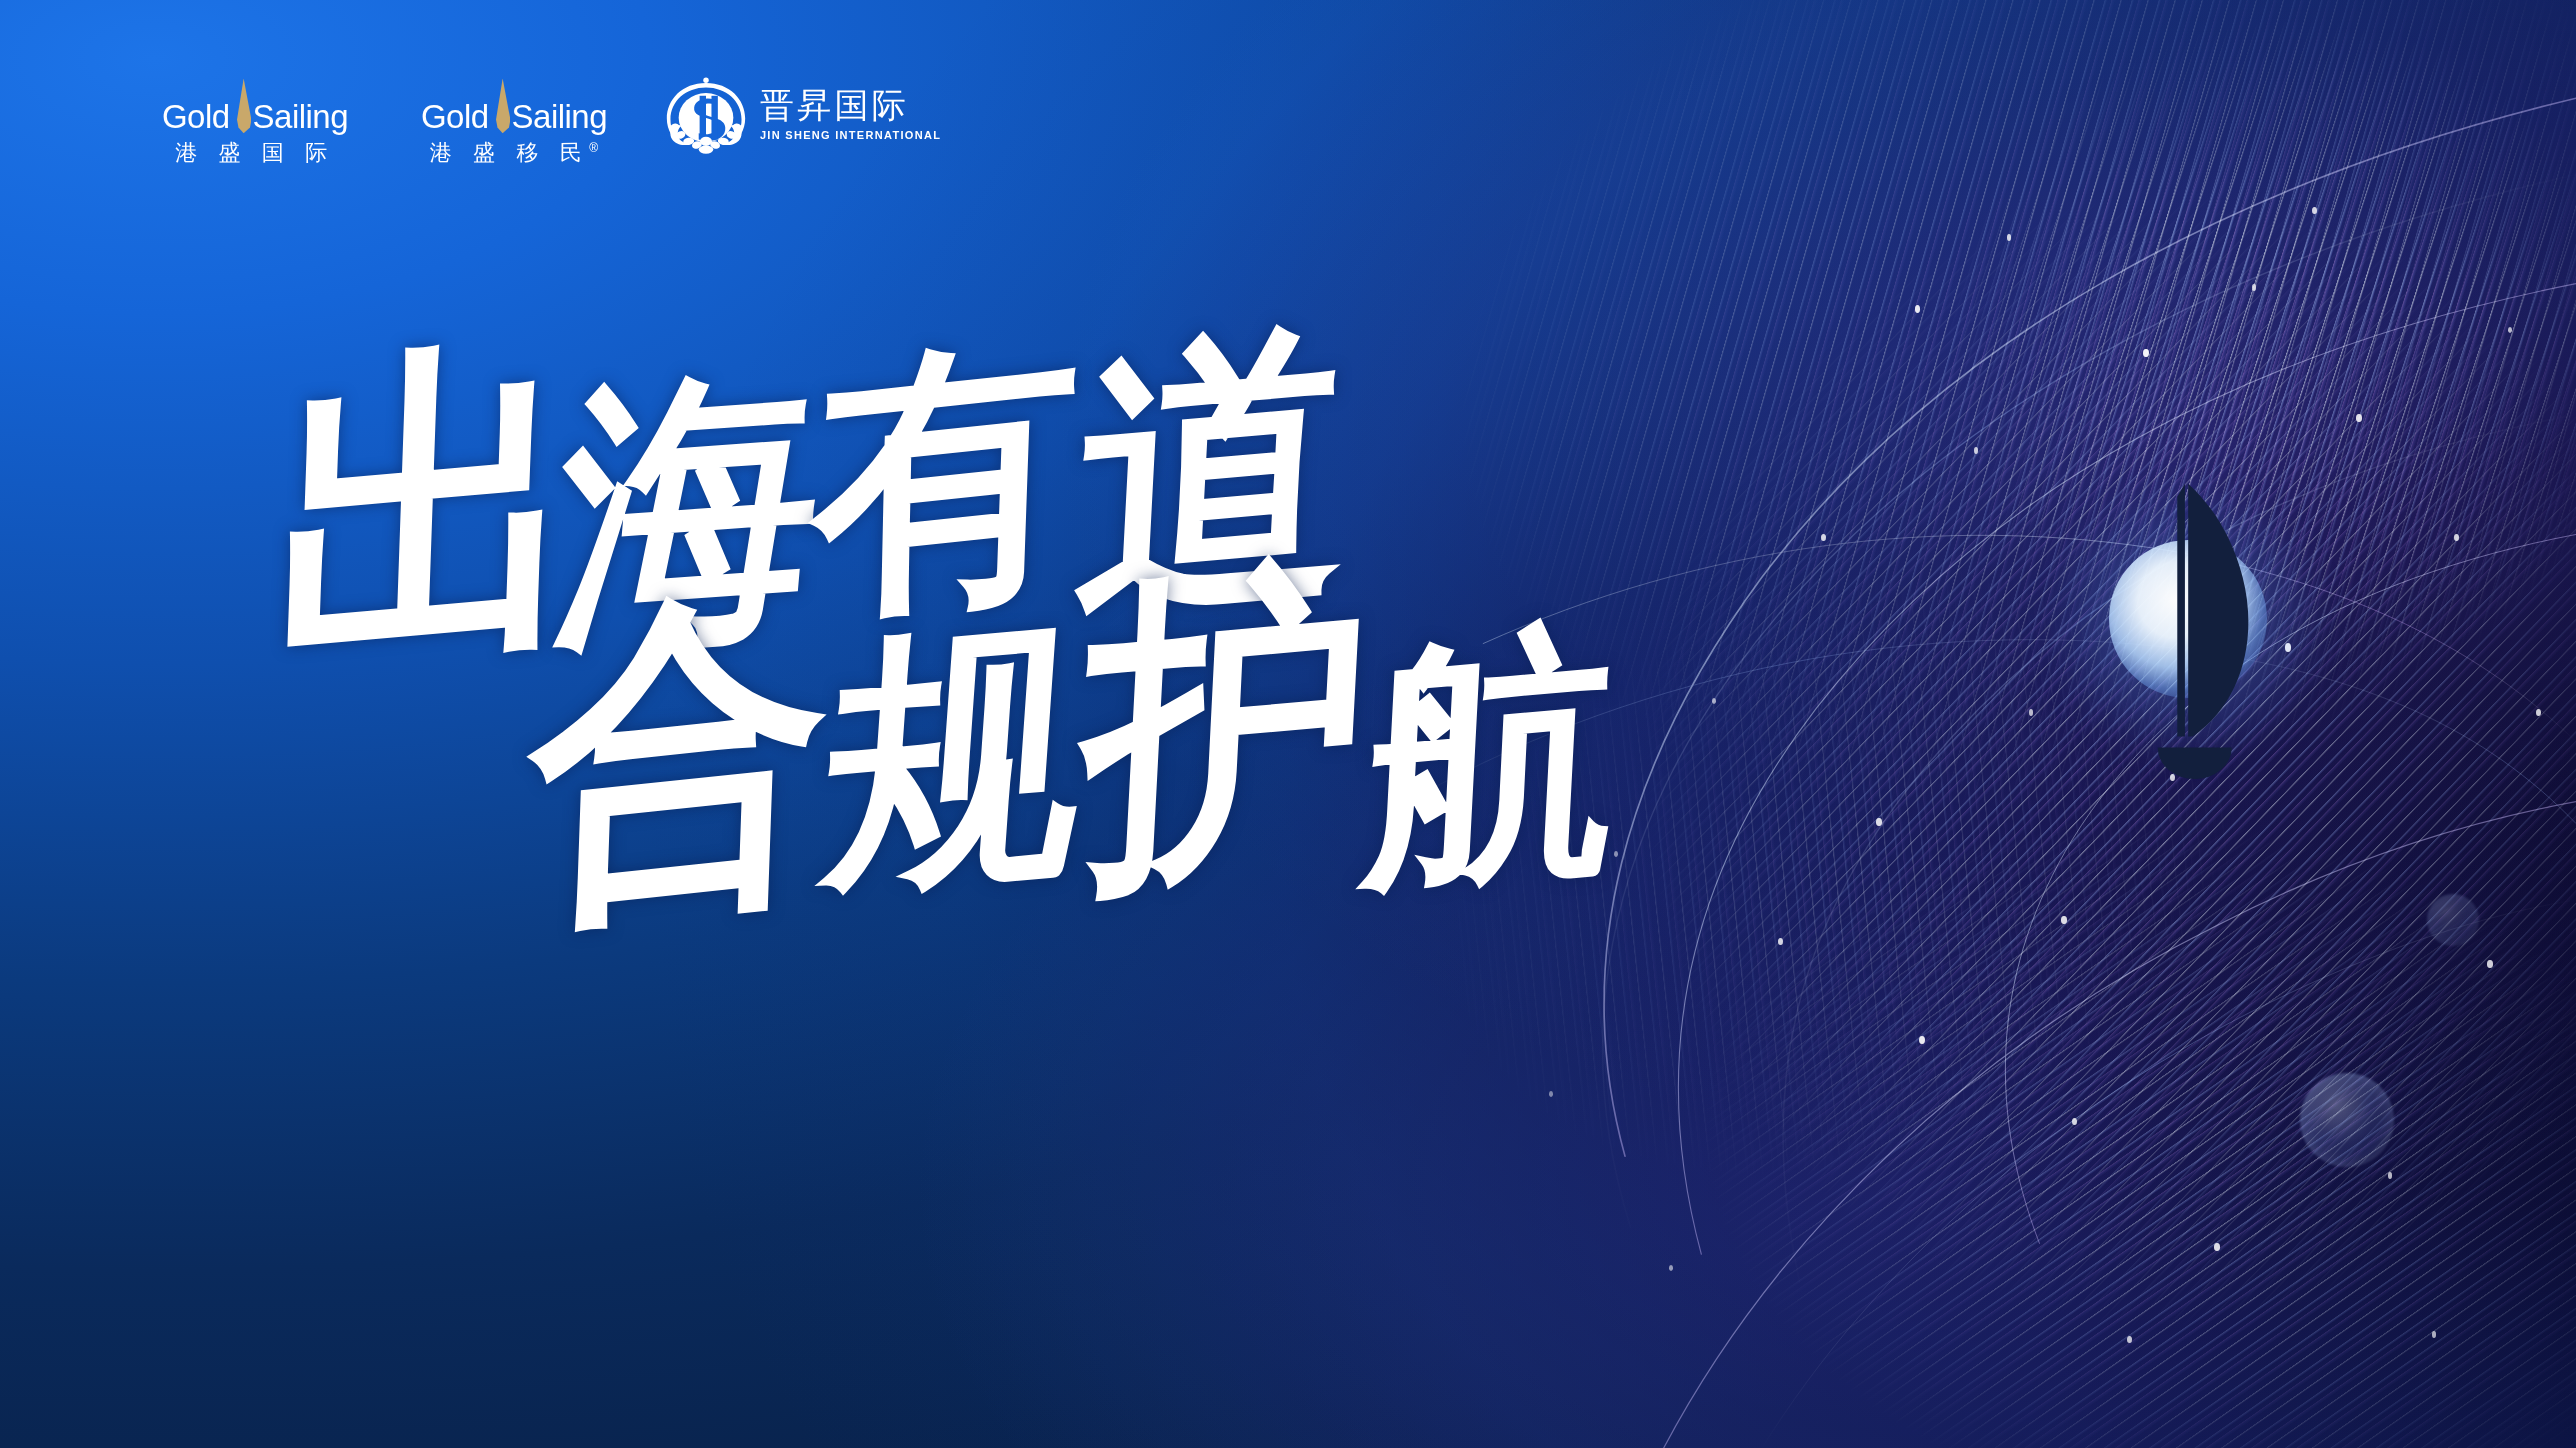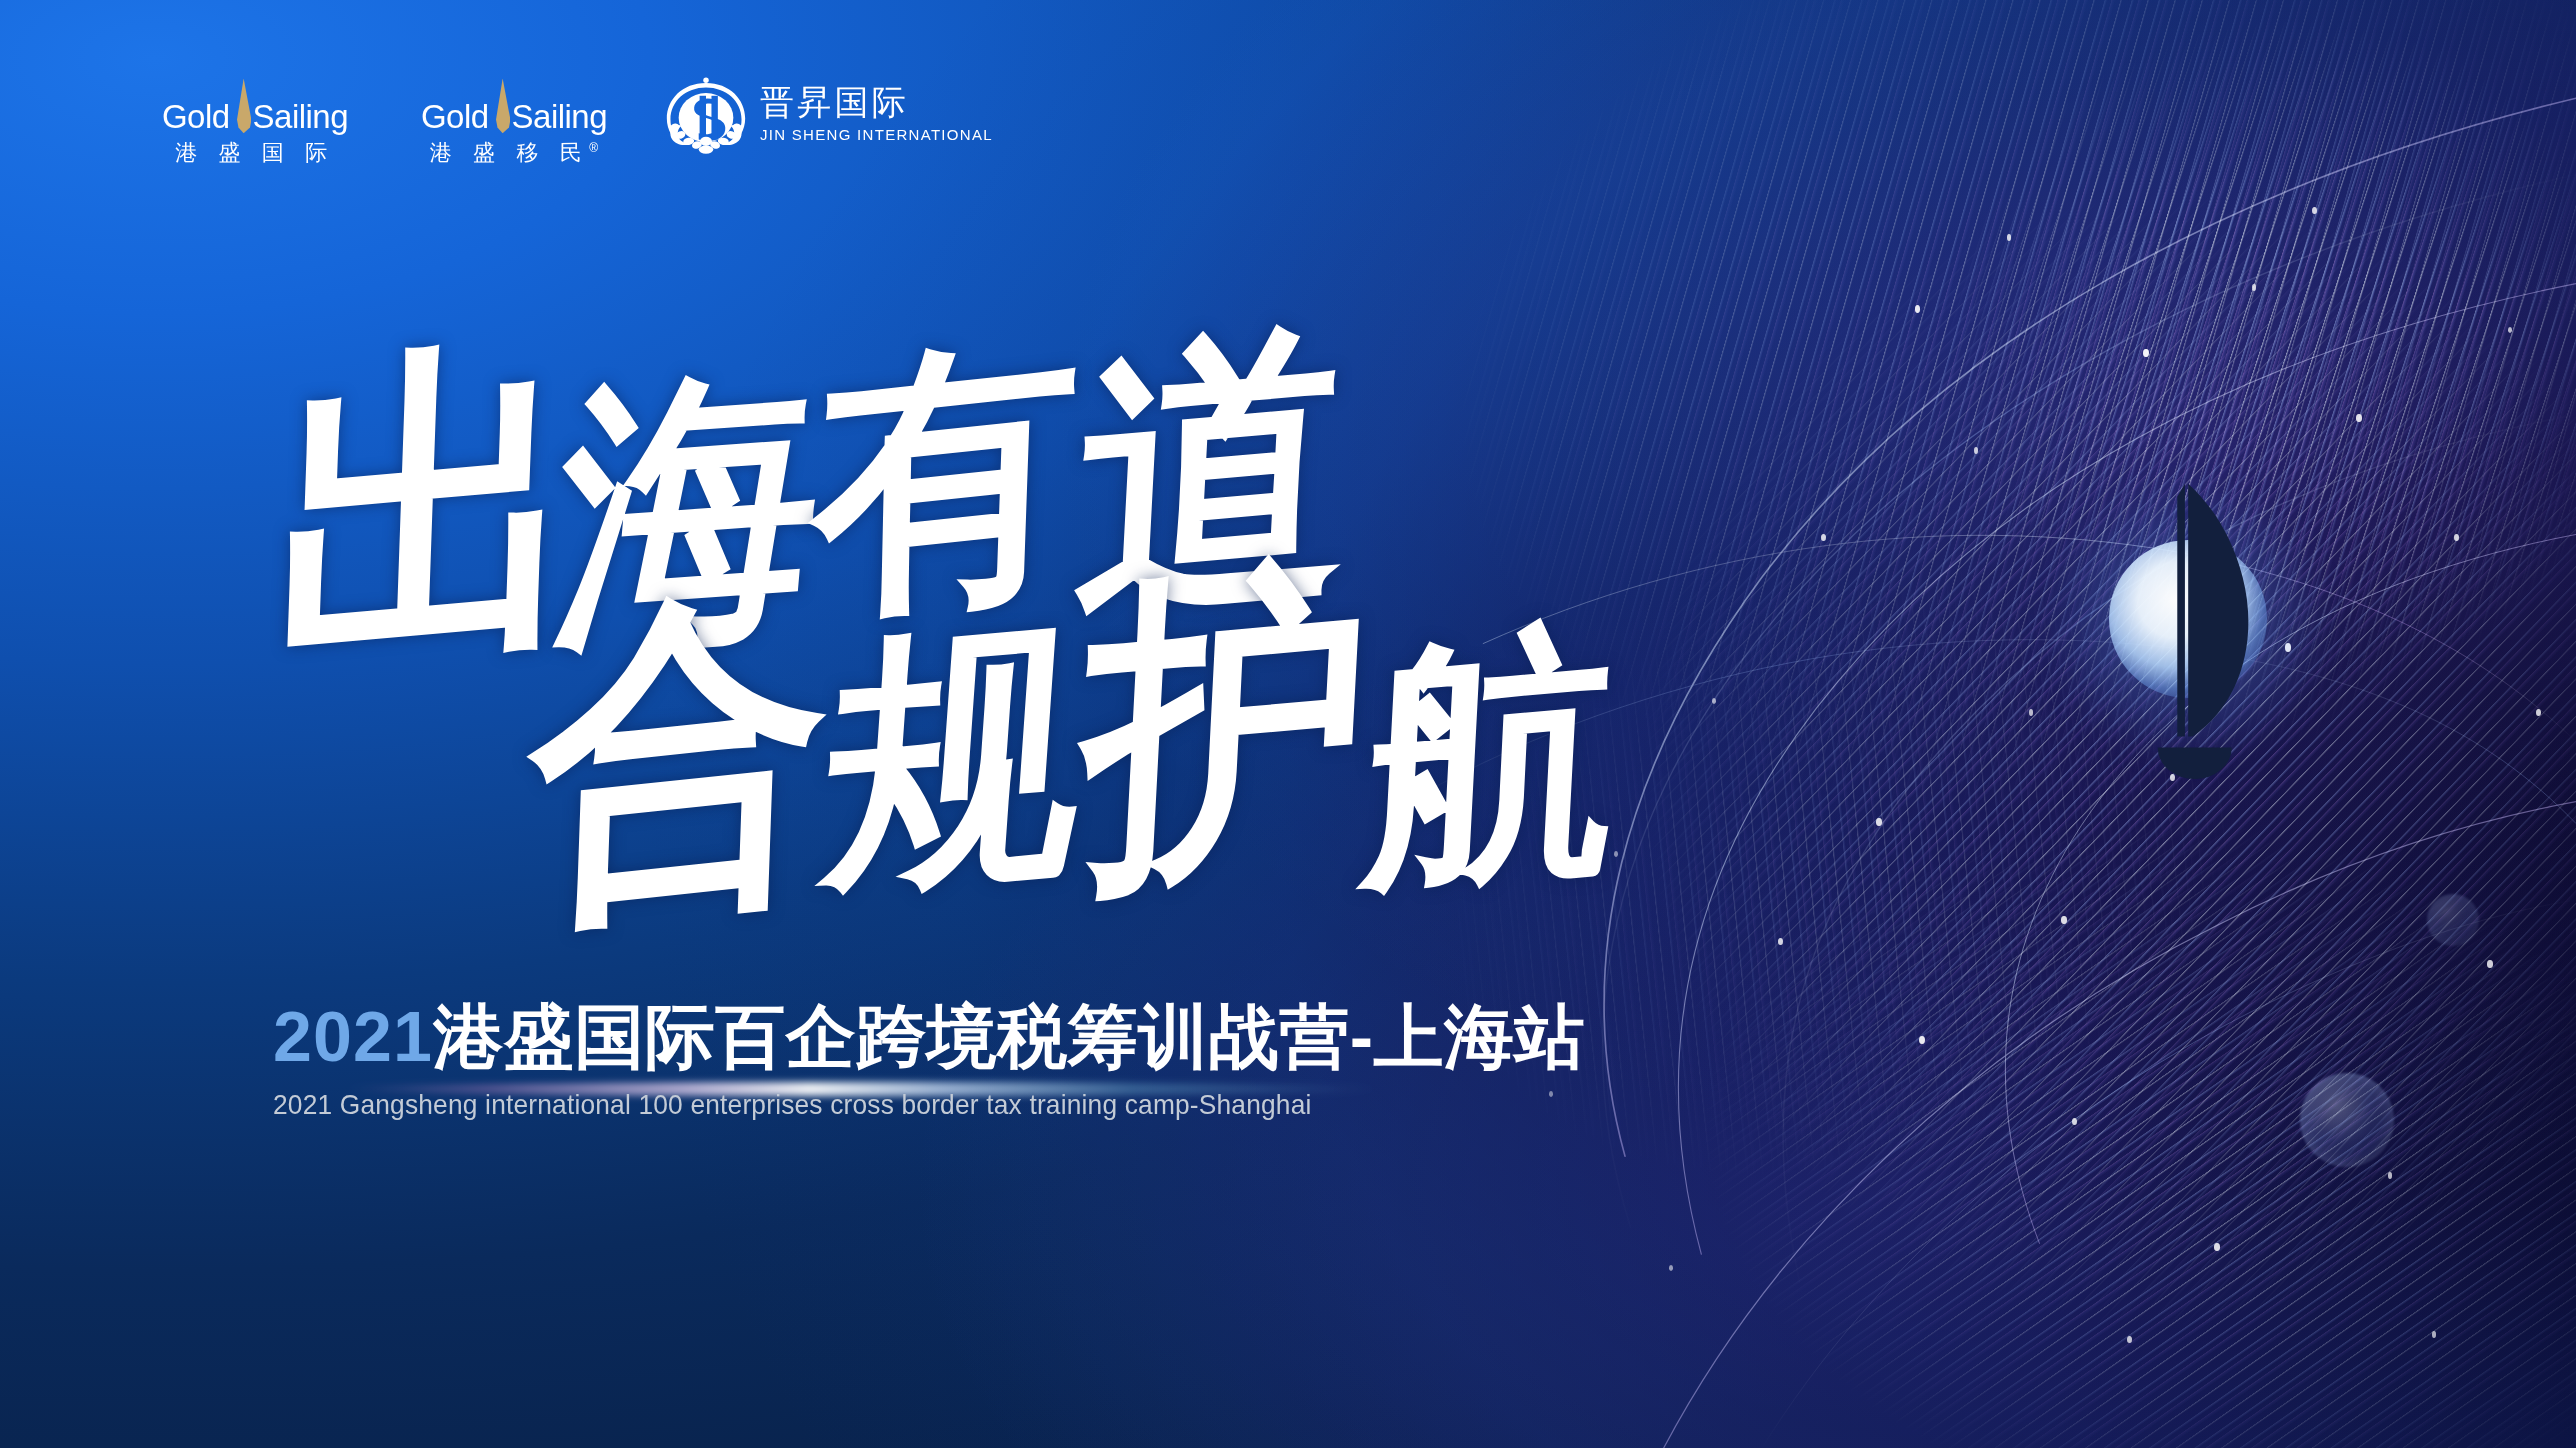--- a/index.html
+++ b/index.html
@@ -87,21 +87,21 @@
   .gscn{
     color:#fff;font-size:22px;letter-spacing:7.6px;line-height:1;
     margin-top:8.7px;text-align:center;white-space:nowrap;
   }
   .regmark{font-size:12px;vertical-align:super;letter-spacing:0;}
 
   .jsblk{display:flex;align-items:center;}
   .jscrest{width:92px;height:82px;}
   .jstext{margin-left:7.6px;}
   .jscn{color:#fff;font-size:34px;letter-spacing:3.3px;line-height:1;white-space:nowrap;}
-  .jsen{color:#fff;font-size:15px;letter-spacing:1.3px;margin-top:7px;white-space:nowrap;}
+  .jsen{color:#fff;font-size:11px;letter-spacing:1.3px;margin-top:7px;white-space:nowrap;font-weight:bold;}
 
   
   .callig{position:absolute;}
   .cline{position:absolute;}
   .cch{
     position:absolute;color:#fff;
     font-family:"DejaVu Serif","Liberation Serif",serif;
     font-weight:700;line-height:1;
     text-shadow:0 0 14px rgba(8,30,80,.55);
   }
@@ -314,25 +314,15 @@
     </div>
 
     <div class="cline" style="left:0;top:256px;width:1472px;height:393px;">
       <span class="cch" style="left:284px;top:49px;font-size:289px;transform:rotate(-6deg) skewX(-8deg) scale(1.04,1.12);">合</span>
       <span class="cch" style="left:578px;top:71px;font-size:251px;transform:rotate(-5deg) skewX(-9deg) scale(1.02,1.08);">规</span>
       <span class="cch" style="left:834px;top:22px;font-size:284px;transform:rotate(-5deg) skewX(-8deg) scale(1.00,1.14);">护</span>
       <span class="cch" style="left:1118px;top:76px;font-size:245px;transform:rotate(-5deg) skewX(-8deg) scale(1.02,1.08);">航</span>
     </div>
   </div>
 
-  <div class="subwrap" style="left:273px;top:1002px;width:1745px;">
-
-    <div class="sub-cn">
-      <span class="yr">2021</span><span class="cn">港盛国际百企跨境税筹训战营-上海站</span>
-    </div>
-
-    <div class="flare" style="left:71px;top:80px;width:1036px;height:14px;"></div>
-
-    <div class="sub-en" style="margin-top:18.5px;">2021 Gangsheng international 100 enterprises cross border tax training camp-Shanghai</div>
-  </div>
 
 </div>
 
 
 </body></html>

